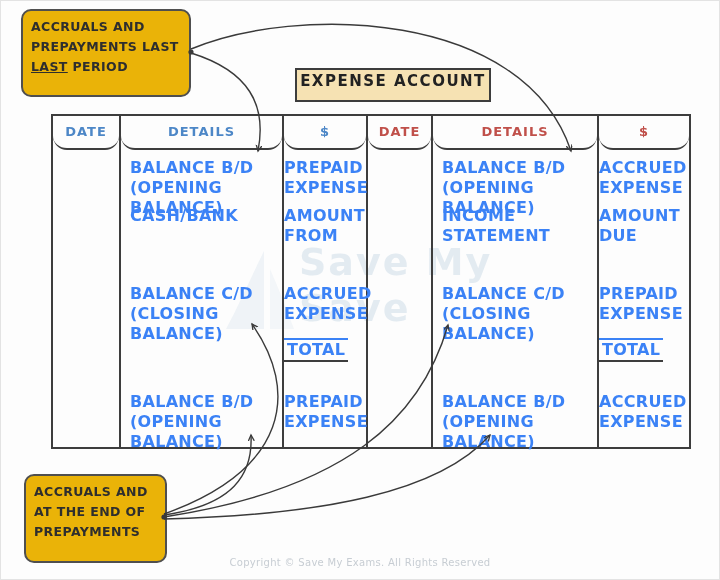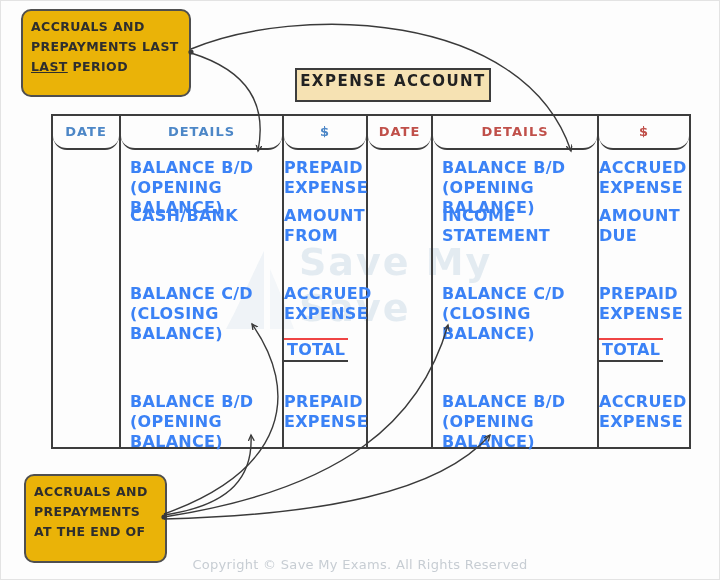--- a/index.html
+++ b/index.html
@@ -47,30 +47,30 @@
   .hcell{
     position:absolute;left:0;right:0;top:0;height:34px;border-bottom:2px solid #3d3d3d;
     text-align:center;line-height:32px;font-size:13px;font-weight:bold;letter-spacing:1px;border-radius:14px;
   }
   .hblue{color:#4d87c7;} .hred{color:#c0504a;}
   .blk{position:absolute;left:0;right:0;font-size:16px;font-weight:bold;
        line-height:20px;letter-spacing:.3px;color:#3b82f6;}
   .det .blk{text-align:left;padding-left:9px;}
   .amt .blk{text-align:left;padding-right:2px;}
   .t1{top:42px;} .t2{top:90px;} .t3{top:168px;} .t4{top:222px;} .t5{top:276px;}
-  .total-wrap{display:inline-block;border-top:2px solid #ef4444;border-bottom:2px solid #3d3d3d;
+  .total-wrap{display:inline-block;border-top:2px solid #3b82f6;border-bottom:2px solid #3d3d3d;
        padding:1px 3px;line-height:18px;}
 
   
   .arrows{position:absolute;inset:0;z-index:4;pointer-events:none;}
 
   
   .copyright{
     position:absolute;left:0;right:0;top:556px;text-align:center;
-    font-size:13px;letter-spacing:.3px;color:#c7cdd3;z-index:1;
+    font-size:10px;letter-spacing:.3px;color:#c7cdd3;z-index:1;
   }
 </style>
 </head>
 <body>
 
 <div class="canvas">
 
   <svg class="wm-sail" width="70" height="110" viewBox="0 0 70 110">
     <path d="M38 0 L38 78 L0 78 C14 52 26 24 38 0 Z" fill="rgba(170,195,214,0.28)"></path>
     <path d="M44 18 L44 78 L68 78 C60 56 52 36 44 18 Z" fill="rgba(170,195,214,0.20)"></path>
@@ -81,22 +81,22 @@
   </div>
 
   <div class="callout callout-top">
     <div>ACCRUALS AND</div>
     <div>PREPAYMENTS LAST</div>
     <div><span class="em">LAST</span><span> PERIOD</span></div>
   </div>
 
   <div class="callout callout-bottom">
     <div>ACCRUALS AND</div>
+    <div>AT THE END OF</div>
     <div>PREPAYMENTS</div>
-    <div>AT THE END OF</div>
   </div>
 
   <div class="title-box">EXPENSE ACCOUNT</div>
 
   <div class="tbl">
 
     <div class="col c1">
       <div class="hcell hblue">DATE</div>
     </div>
 

